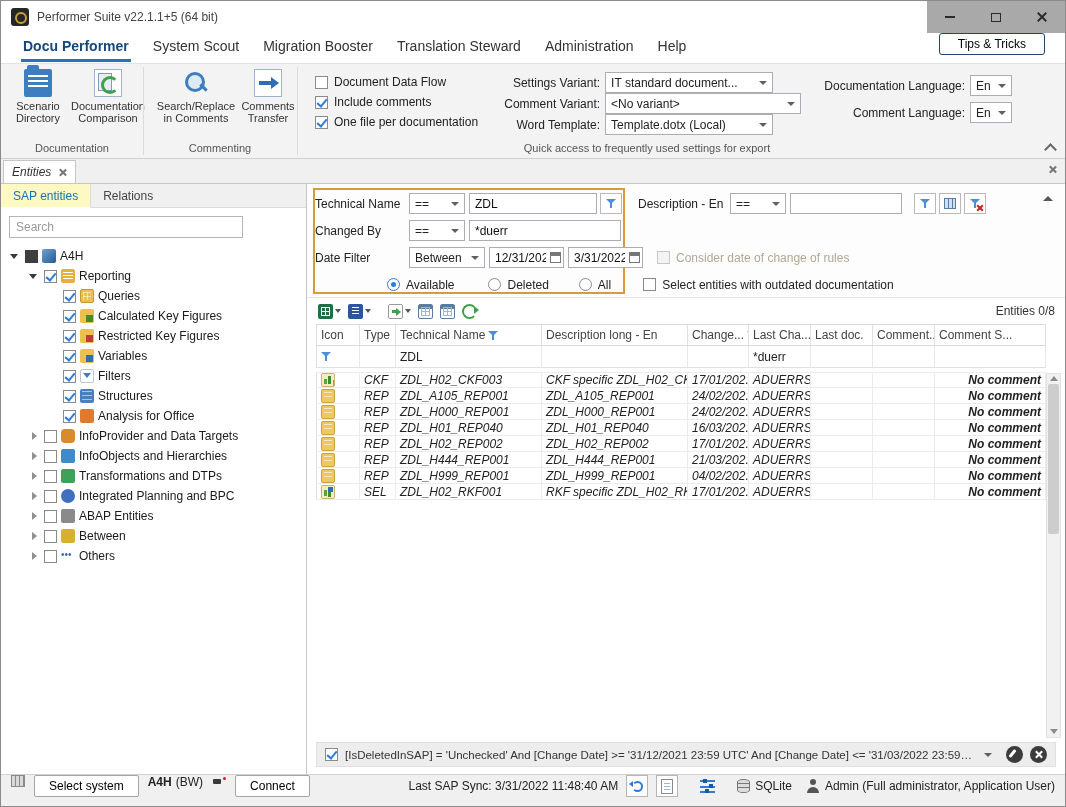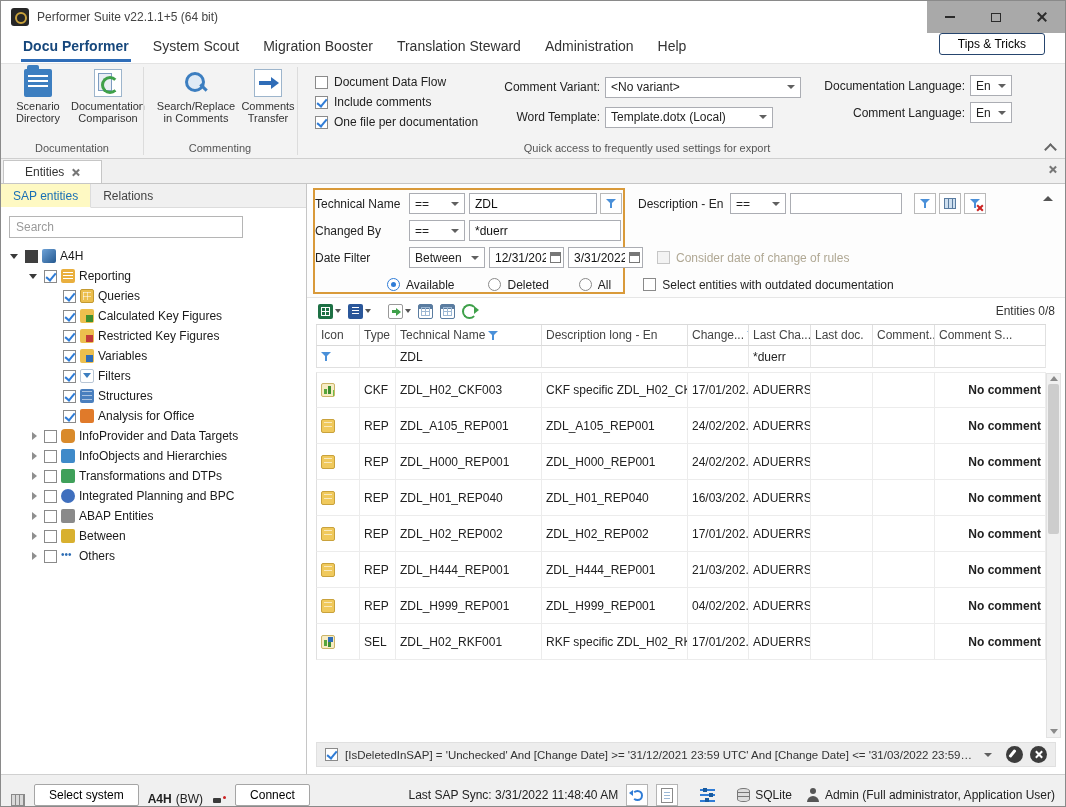--- a/index.html
+++ b/index.html
@@ -71,21 +71,21 @@
   .radio.selected::after { content:""; position:absolute; left:3px; top:3px; width:5px; height:5px; border-radius:50%; background:#2f7cd6; }
   .funnel { width:11px; height:11px; position:relative; display:inline-block; flex:none; }
   .funnel::before { content:""; position:absolute; top:1px; left:0; border-left:5px solid transparent; border-right:5px solid transparent; border-top:5px solid #4a90d9; }
   .funnel::after { content:""; position:absolute; top:5px; left:4px; width:2px; height:5px; background:#4a90d9; }
   .xmark { position:relative; width:9px; height:9px; display:inline-block; }
   .xmark::before,.xmark::after { content:""; position:absolute; left:4px; top:0; width:1.6px; height:9px; background:#777; }
   .xmark::before { transform:rotate(45deg);} .xmark::after { transform:rotate(-45deg);}
 
   
   .tabstrip { height:24px; flex:none; background:#f0f0f0; display:flex; align-items:flex-end; padding:0 2px; position:relative; }
-  .doc-tab { height:23px; background:#fff; border:1px solid #c6c6c6; border-bottom:none; display:flex; align-items:center; gap:7px; padding:0 21px; font-size:12px; color:#333; }
+  .doc-tab { height:23px; background:#fff; border:1px solid #c6c6c6; border-bottom:none; display:flex; align-items:center; gap:7px; padding:0 8px; font-size:12px; color:#333;font-style:italic; }
   .strip-close { position:absolute; right:8px; top:6px; }
 
   
   .content { flex:1; min-height:0; display:flex; border-top:1px solid #c6c6c6; background:#fff; }
   .left-panel { width:306px; flex:none; border-right:1px solid #c6c6c6; display:flex; flex-direction:column; background:#fff; }
   .lp-tabs { height:24px; flex:none; display:flex; background:#f0f0f0; border-bottom:1px solid #dcdcdc; }
   .lp-tab { padding:0 12px; display:flex; align-items:center; font-size:12px; color:#444; }
   .lp-tab.active { background:#fef9c3; color:#1a6fb5; border-right:1px solid #dcdcdc; margin-bottom:-1px; border-bottom:1px solid #fff; }
   .search { margin:8px 8px 6px 8px; width:234px; height:22px; border:1px solid #b5b5b5; font-size:12px; padding:0 6px; font-family:inherit; color:#333; }
   .search::placeholder { color:#9a9a9a; }
@@ -147,21 +147,21 @@
 
   
   .grid-wrap { flex:1; min-height:0; position:relative; margin:0 4px 0 9px; padding-right:15px; --cols:44px 36px 146px 146px 61px 62px 62px 62px 1fr; }
   .grow-h,.gfilter,.grow { display:grid; grid-template-columns:var(--cols); }
   .grow-h { height:22px; border-top:1px solid #d9d9d9; }
   .gh { display:flex; align-items:center; gap:3px; padding:0 4px; border-right:1px solid #e0e0e0; border-bottom:1px solid #d9d9d9; font-size:12px; color:#444; overflow:hidden; white-space:nowrap; }
   .gh:first-child,.gfc:first-child,.gc:first-child { border-left:1px solid #e0e0e0; }
   .gfilter { height:22px; }
   .gfc { display:flex; align-items:center; padding:0 4px; border-right:1px solid #e8e8e8; border-bottom:1px solid #e0e0e0; font-size:12px; overflow:hidden; white-space:nowrap; background:#fff; }
   .gbody { margin-top:4px; }
-  .grow { height:36px; }
+  .grow { height:16px;font-style:italic; }
   .grow:first-child .gc { border-top:1px solid #ececec; }
   .gc { display:flex; align-items:center; padding:0 4px; border-right:1px solid #ececec; border-bottom:1px solid #ececec; font-size:12px; color:#222; overflow:hidden; white-space:nowrap; }
   .gc.cright { justify-content:flex-end; font-weight:700; }
   .gi { width:14px; height:14px; border-radius:2px; position:relative; flex:none; }
   .gi.ckf { background:#f7ecc4; border:1px solid #cbb468; } .gi.ckf::before { content:""; position:absolute; left:2px; bottom:2px; width:3px; height:5px; background:#57a53c; } .gi.ckf::after { content:""; position:absolute; left:6px; bottom:2px; width:3px; height:8px; background:#3e8e2f; box-shadow:4px 3px 0 -1px #6cbf4a; }
   .gi.rep { background:#f0c95c; border:1px solid #c9a23c; } .gi.rep::after { content:""; position:absolute; inset:2px; background:repeating-linear-gradient(#fff9 0 1px, transparent 1px 4px); }
   .gi.sel { background:#f7ecc4; border:1px solid #cbb468; } .gi.sel::before { content:""; position:absolute; left:2px; bottom:2px; width:3px; height:6px; background:#57a53c; box-shadow:4px 1px 0 #3e8e2f; } .gi.sel::after { content:""; position:absolute; right:1px; top:1px; width:5px; height:5px; background:#2f6db8; }
   .vscroll { position:absolute; right:0; top:49px; bottom:0; width:15px; background:#f1f1f1; border:1px solid #e2e2e2; display:flex; flex-direction:column; align-items:center; }
   .sc-up { margin-top:2px; border-left:4px solid transparent; border-right:4px solid transparent; border-bottom:5px solid #8a8a8a; }
   .sc-thumb { margin-top:3px; width:11px; height:150px; background:#cdcdcd; border-radius:2px; }
@@ -169,21 +169,21 @@
 
   
   .filter-summary { flex:none; height:25px; margin:4px 9px 7px 9px; background:#ededed; border:1px solid #e0e0e0; display:flex; align-items:center; gap:7px; padding:0 8px; font-size:11.5px; color:#333; }
   .fs-text { overflow:hidden; text-overflow:ellipsis; white-space:nowrap; max-width:640px; }
   .circle-btn { width:17px; height:17px; border-radius:50%; background:#3c3c3c; position:relative; flex:none; }
   .circle-btn.pencil::after { content:""; position:absolute; left:5px; top:3px; width:3px; height:9px; background:#fff; transform:rotate(40deg); border-radius:1px; }
   .circle-btn.closex::before,.circle-btn.closex::after { content:""; position:absolute; left:7.5px; top:4px; width:2px; height:9px; background:#fff; }
   .circle-btn.closex::before { transform:rotate(45deg);} .circle-btn.closex::after { transform:rotate(-45deg);}
 
   
-  .statusbar { height:32px; flex:none; background:#f0f0f0; border-top:1px solid #d0d0d0; display:flex; align-items:flex-end; padding:0 10px; gap:9px; font-size:12px; color:#222; white-space:nowrap; }
+  .statusbar { height:32px; flex:none; background:#f0f0f0; border-top:1px solid #d0d0d0; display:flex; align-items:flex-start; padding:0 10px; gap:9px; font-size:12px; color:#222; white-space:nowrap; }
   .sb-grid-icon { width:14px; height:12px; border:1px solid #8a8a8a; background:repeating-linear-gradient(90deg,#d9d9d9 0 3px,#8a8a8a 3px 4px); flex:none; }
   .sbtn { height:22px; border:1px solid #a5a5a5; background:#fff; border-radius:2px; padding:0 14px; display:flex; align-items:center; font-size:12px; }
   .sysname { font-weight:700; }
   .plug-icon { width:14px; height:12px; position:relative; flex:none; }
   .plug-icon::before { content:""; position:absolute; left:1px; top:4px; width:8px; height:5px; background:#3a3a3a; border-radius:1px; }
   .plug-icon::after { content:""; position:absolute; right:0; top:2px; width:3px; height:3px; background:#c22; border-radius:50%; }
   .sb-right { margin-left:auto; display:flex; align-items:center; gap:8px; }
   .sq-btn { width:22px; height:22px; border:1px solid #b5b5b5; background:#fff; display:flex; align-items:center; justify-content:center; position:relative; }
   .sync-icon { width:11px; height:11px; border:2px solid #2f7cd6; border-radius:50%; border-left-color:transparent; position:relative; }
   .sync-icon::after { content:""; position:absolute; left:-5px; top:-2px; border-top:3px solid transparent; border-bottom:3px solid transparent; border-right:4px solid #2f7cd6; }
@@ -256,20 +256,27 @@
         <label class="rcheck">
           <span class="cb checked"></span>
           <span>Include comments</span>
         </label>
         <label class="rcheck">
           <span class="cb checked"></span>
           <span>One file per documentation</span>
         </label>
       </div>
       <div class="rsettings">
+        <div class="rsetrow">
+          <span class="rlabel">Settings Variant:</span>
+          <div class="dd" style="width:168px">
+              <span class="ddtext">IT standard document...</span>
+              <span class="caret"></span>
+            </div>
+        </div>
         <div class="rsetrow">
           <span class="rlabel">Comment Variant:</span>
           <div class="dd" style="width:196px">
               <span class="ddtext">&lt;No variant&gt;</span>
               <span class="caret"></span>
             </div>
         </div>
         <div class="rsetrow">
           <span class="rlabel">Word Template:</span>
           <div class="dd" style="width:168px">

